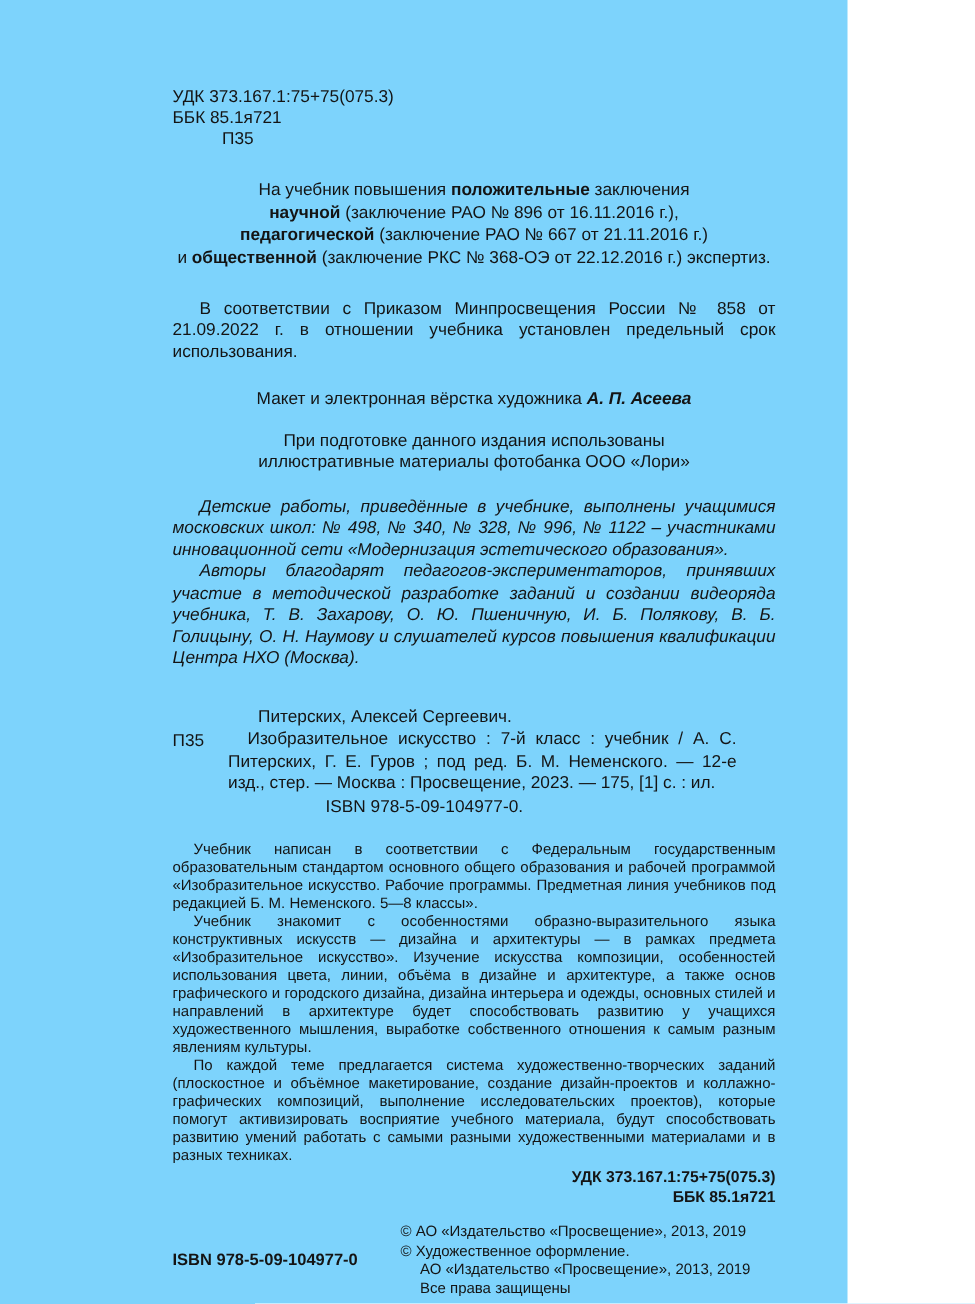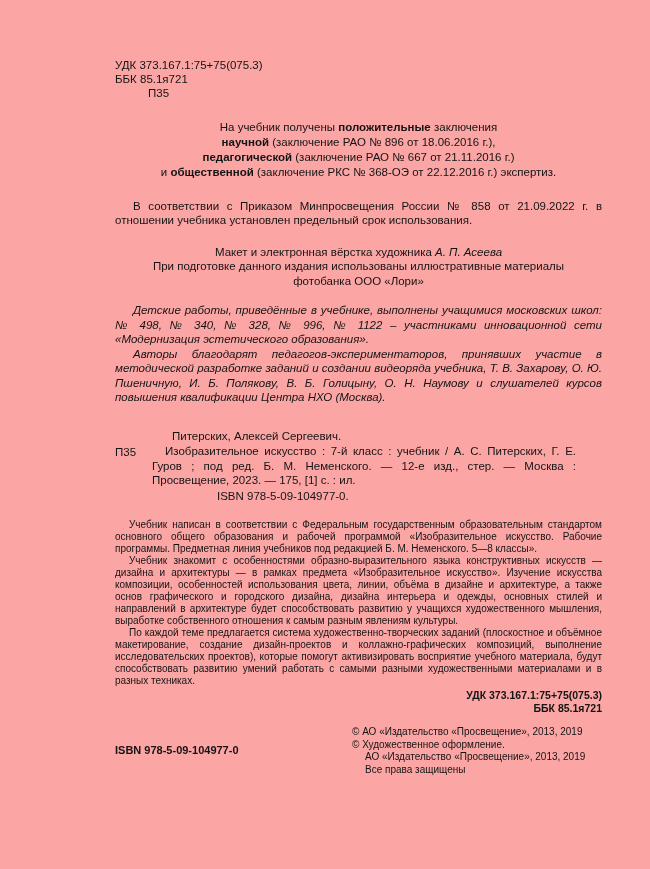--- a/index.html
+++ b/index.html
@@ -1,45 +1,45 @@
 <!DOCTYPE html>
 <html lang="ru"><head>
 <meta charset="utf-8">
 <style>
   html, body { margin:0; padding:0; background:#ffffff; }
   .page {
     position:relative;
-    width:650px; height:869px;
-    background:#fca5a5;
+    width:565px; height:869px;
+    background:#7dd3fc;
     color:#141414;
     font-family:"Liberation Sans", sans-serif;
     font-size:11.5px;
     line-height:1.26;
     padding:58px 48px 0 115px;
     box-sizing:border-box;
     overflow:hidden;
   }
   .center { text-align:center; }
   .just   { text-align:justify; }
   .ind    { text-indent:18px; }
   .it     { font-style:italic; }
   .b      { font-weight:bold;text-align:center; }
-  .bi     { font-weight:normal; font-style:italic;text-align:right; }
+  .bi     { font-weight:bold; font-style:italic;text-align:right; }
 
   .codes-top { line-height:1.22; }
   .codes-top .p35 { padding-left:33px; }
 
   .expertise { margin-top:20px; line-height:1.3; }
   .ministry  { margin-top:19px; }
 
   .project { margin-top:15px; line-height:1.3; }
   .project .heading { letter-spacing:2.5px; word-spacing:8px; }
 
   .layout-credit { margin-top:17px; }
-  .photobank     { padding:0 30px; }
+  .photobank     { margin-top:13px; padding:0 30px; }
 
   .italic-notes { margin-top:15px; }
 
   .catalog { position:relative; margin-top:24px; margin-right:26px; padding-left:37px; }
   .catalog .margin-code { position:absolute; left:0; top:16px; }
   .catalog .author { font-weight:normal;margin-left:20px; }
   .catalog .desc   { text-indent:13px; margin-top:1px; }
   .catalog .isbn   { margin-left:65px; margin-top:1px; }
 
   .annotation { margin-top:16px; font-size:10px; line-height:1.2; }
@@ -59,22 +59,22 @@
 
 <div class="page">
 
   <div class="codes-top">
     <div>УДК 373.167.1:75+75(075.3)</div>
     <div>ББК 85.1я721</div>
     <div class="p35">П35</div>
   </div>
 
   <div class="expertise center">
-    <div><span>На учебник получены </span><span class="b">положительные</span><span> заключения</span></div>
-    <div><span class="b">научной</span><span> (заключение РАО № 896 от 18.06.2016 г.),</span></div>
+    <div><span>На учебник повышения </span><span class="b">положительные</span><span> заключения</span></div>
+    <div><span class="b">научной</span><span> (заключение РАО № 896 от 16.11.2016 г.),</span></div>
     <div><span class="b">педагогической</span><span> (заключение РАО № 667 от 21.11.2016 г.)</span></div>
     <div><span>и </span><span class="b">общественной</span><span> (заключение РКС № 368-ОЭ от 22.12.2016 г.) экспертиз.</span></div>
   </div>
 
   <p class="ministry just ind">В соответствии с Приказом Минпросвещения России № 858 от 21.09.2022 г. в отношении учебника установлен предельный срок использования.</p>
 
 
   <div class="layout-credit center">
     <span>Макет и электронная вёрстка художника </span><span class="bi">А. П. Асеева</span>
   </div>

